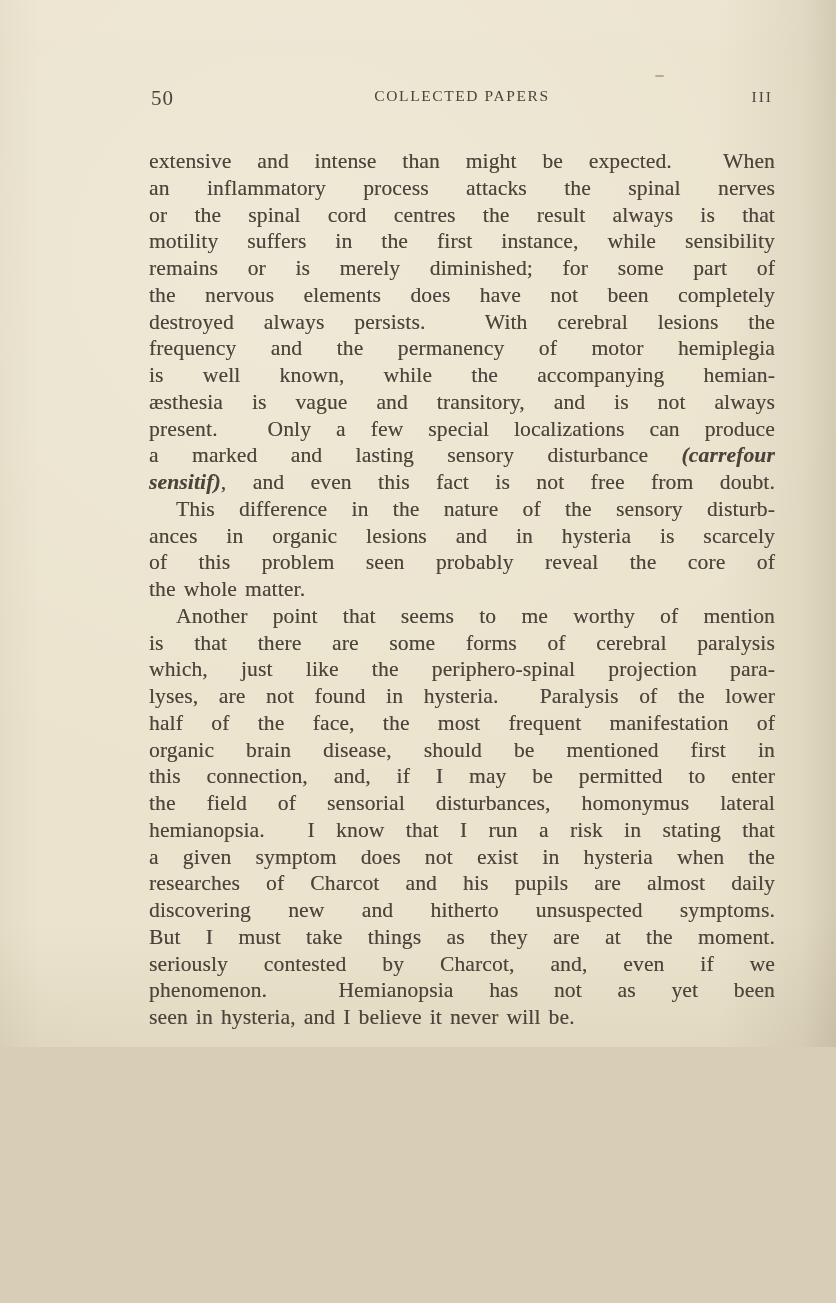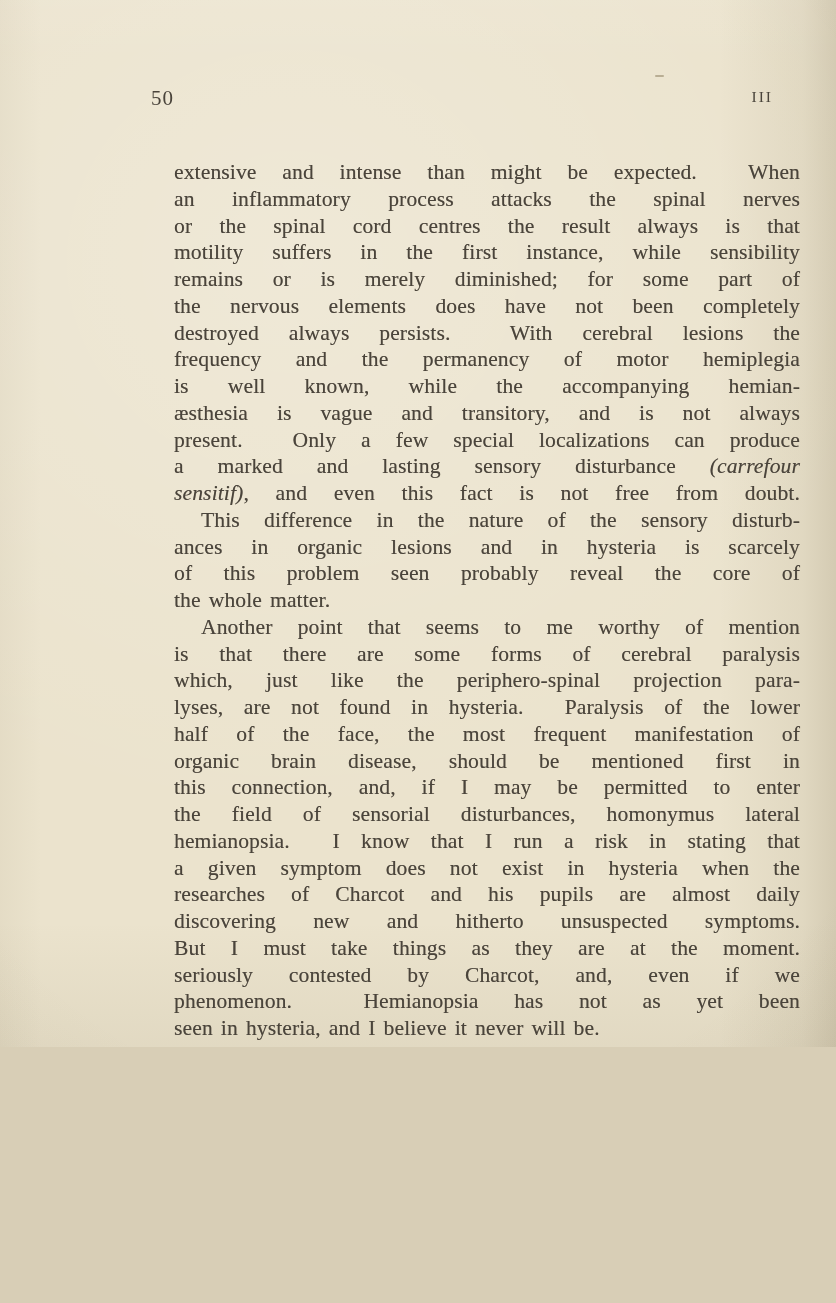--- a/index.html
+++ b/index.html
@@ -57,43 +57,42 @@
   .section-numeral {
     position: absolute;
     right: 2px;
     top: 4px;
     font-size: 15.5px;
     letter-spacing: 2px;
   }
   .page-body {
     position: absolute;
     left: 149px;
-    top: 159px;
+    top: 148px;
     width: 626px;
-    margin-left: 25px;
   }
   .line {
     font-size: 21.5px;
     line-height: 26.75px;
     height: 26.75px;
     white-space: nowrap;
     text-align: justify;
     text-align-last: justify;
     white-space: normal;
     overflow: visible;
     letter-spacing: 0.15px;
     text-shadow: 0.2px 0.2px 0.4px rgba(60,52,40,0.45);
   }
   .line.indent { text-indent: 27px; }
   .line.last {
     text-align: left;
     text-align-last: left;
     word-spacing: 2.5px;
   }
-  .italic { font-style: italic; }
+  .italic { font-style: italic; font-weight: bold; }
   .speck {
     position: absolute;
     pointer-events: none;
   }
   .speck-dash {
     top: 75px; left: 655px;
     width: 9px; height: 2px;
     background: #aca084;
     border-radius: 2px;
     opacity: 0.8;
@@ -115,20 +114,21 @@
   }
 </style>
 </head>
 <body>
 
 <div class="page">
   <div class="vignette"></div>
 
   <div class="running-header">
     <span class="page-number">50</span>
+    <span class="running-title">COLLECTED PAPERS</span>
     <span class="section-numeral">III</span>
   </div>
 
   <div class="page-body">
       <div class="line"><span>extensive and intense than might be expected.&nbsp; When</span></div>
       <div class="line"><span>an inflammatory process attacks the spinal nerves</span></div>
       <div class="line"><span>or the spinal cord centres the result always is that</span></div>
       <div class="line"><span>motility suffers in the first instance, while sensibility</span></div>
       <div class="line"><span>remains or is merely diminished; for some part of</span></div>
       <div class="line"><span>the nervous elements does have not been completely</span></div>

